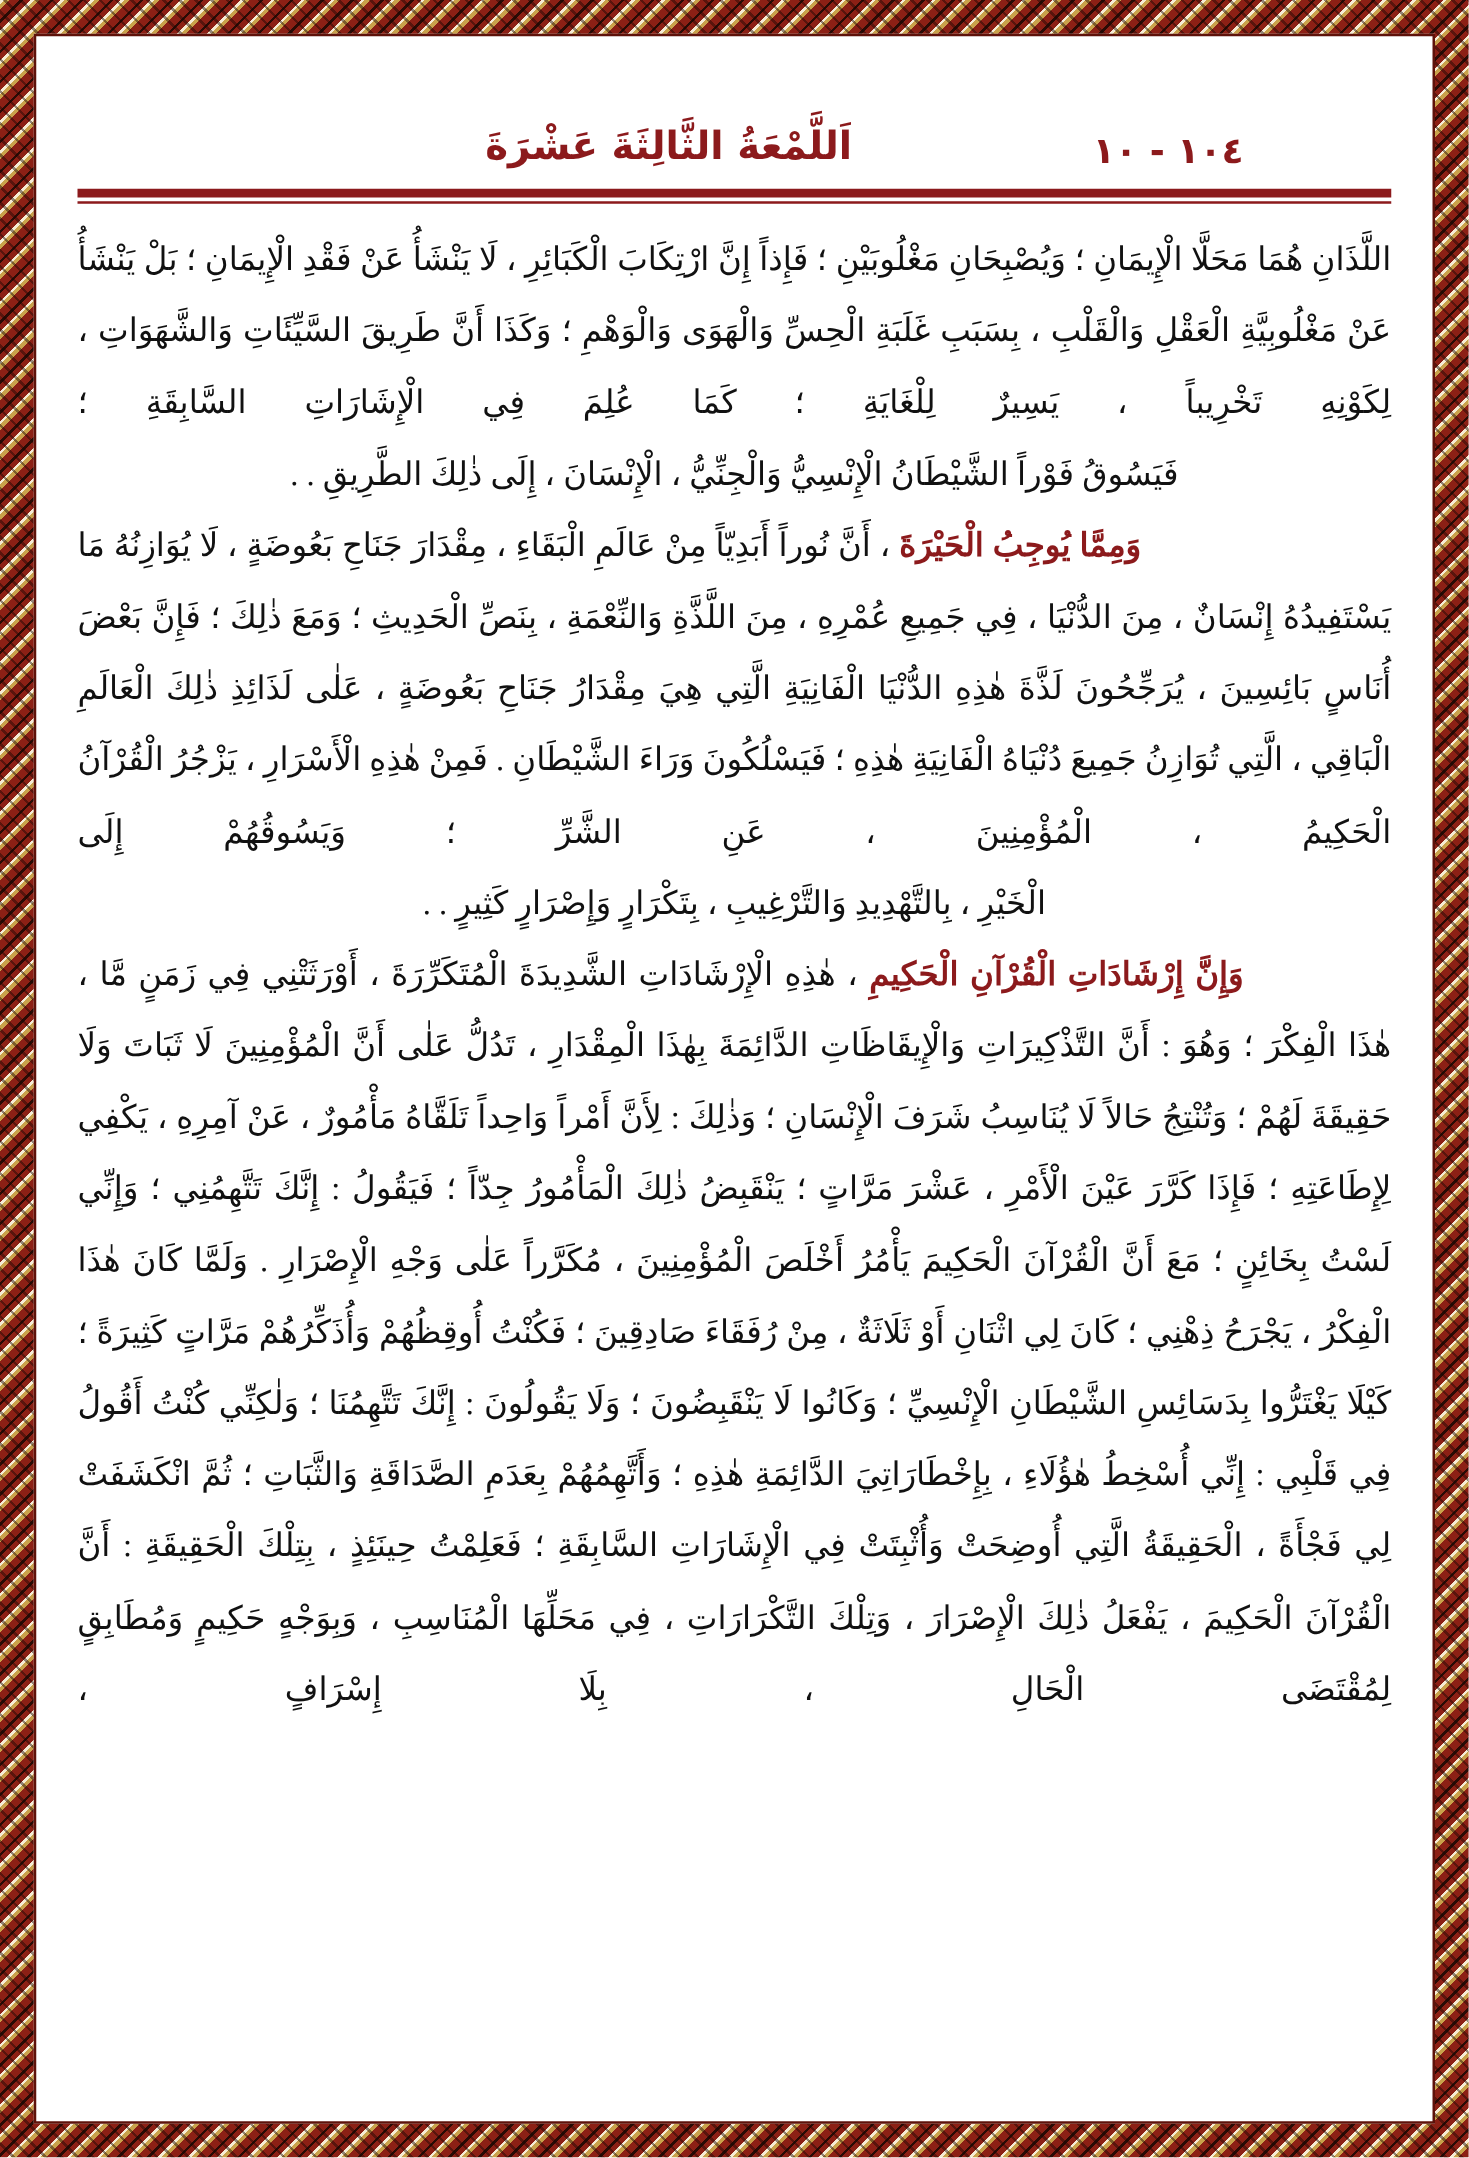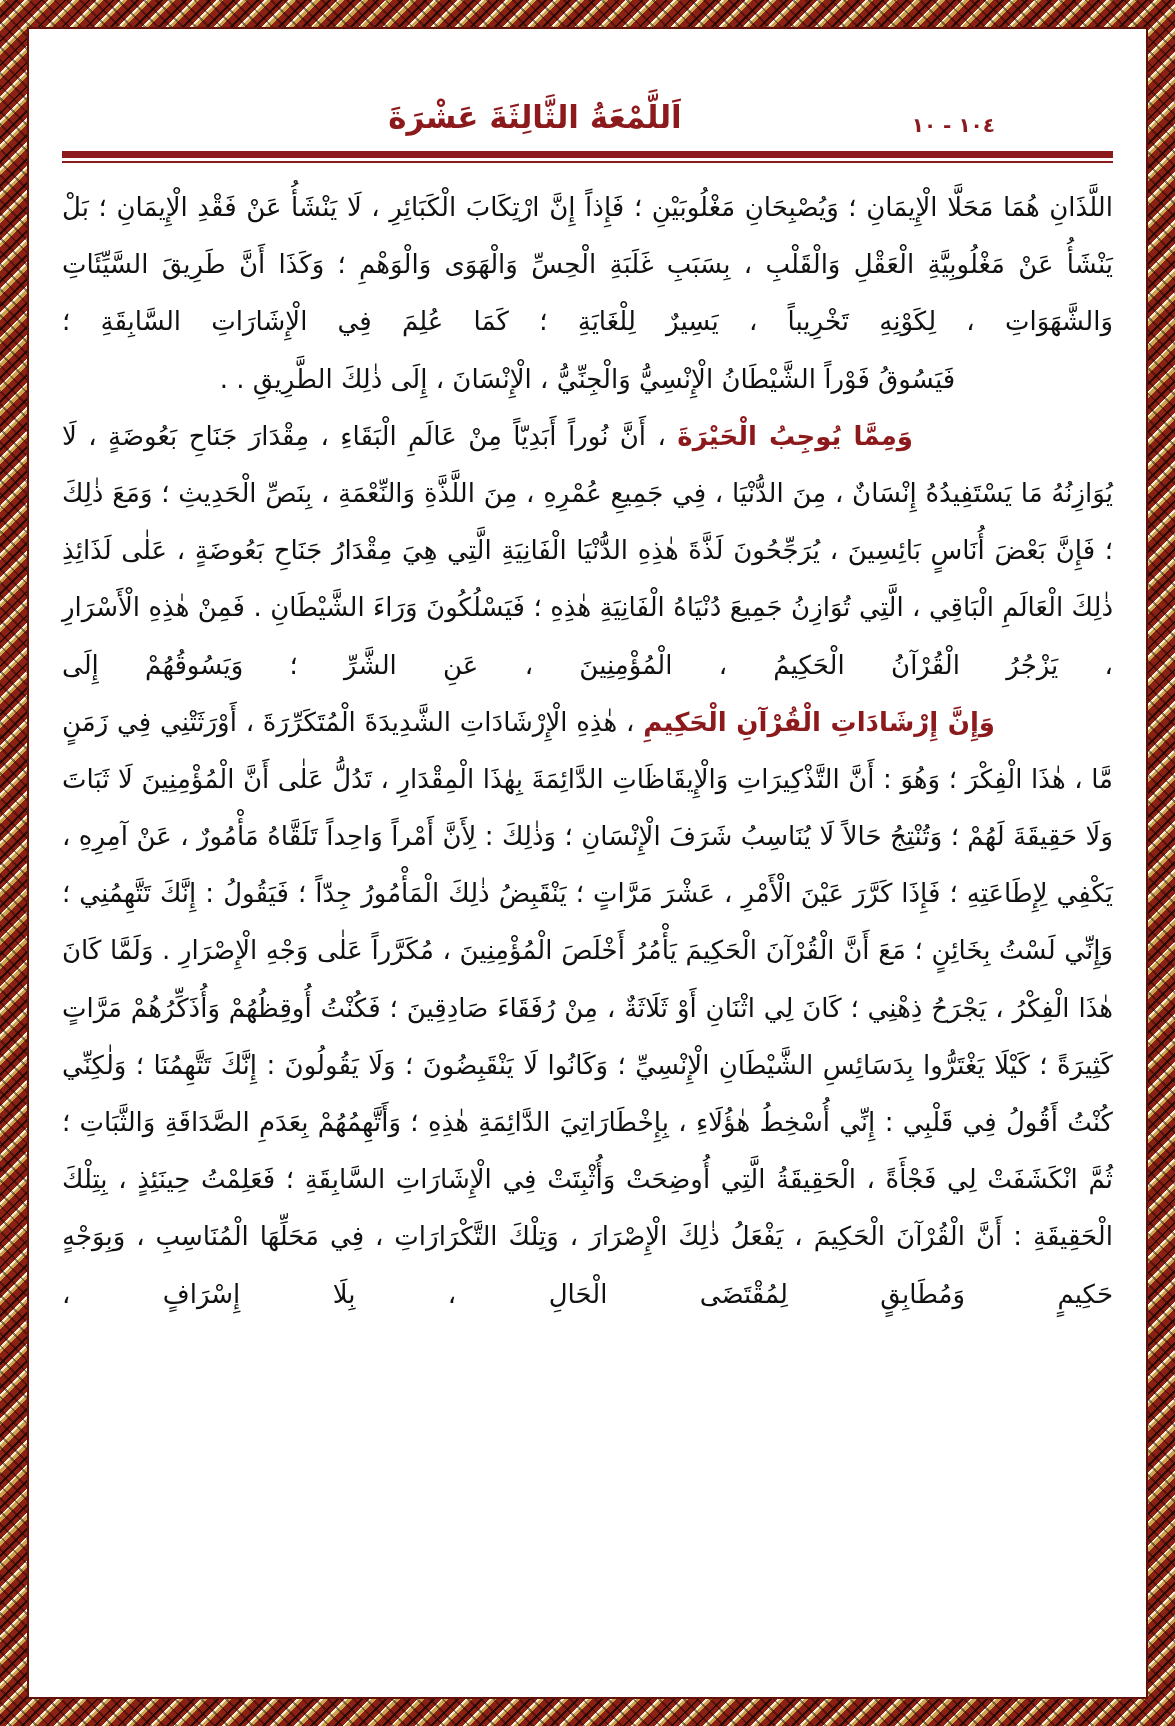--- a/index.html
+++ b/index.html
@@ -36,32 +36,33 @@
     font-weight:bold;
     font-size:31px;
     white-space:nowrap;
   }
   .page-number {
     position:absolute;
     bottom:2px;
     right:118px;
     color:var(--accent,#8C1A1C);
     font-weight:bold;
-    font-size:20px;
+    font-size:29px;
     white-space:nowrap;
   }
   .rule { margin-top:12px; }
   .rule-thick { height:7px; background:var(--accent,#8C1A1C); }
   .rule-thin  { height:2px; background:var(--accent,#8C1A1C); margin-top:3px; }
   .body-text {
     margin-top:16px;
     color:var(--text-black,#111111);
     font-size:26px;
     line-height:2.2;
     text-align:justify;
+    font-family:Liberation Serif, serif;
   }
   p.para { margin:0; text-align-last:justify; }
   p.para.indent-lg { text-indent:200px; }
   p.para.indent-md { text-indent:118px; }
   p.closing { margin:0; text-align:center; text-align-last:center; }
   .lead { color:var(--accent,#8C1A1C); font-weight:bold; }
 </style>
 </head>
 <body>
 
@@ -81,20 +82,21 @@
     <div class="body-text" dir="rtl">
 
       <p class="para">
         <span>اللَّذَانِ هُمَا مَحَلَّا الْإِيمَانِ ؛ وَيُصْبِحَانِ مَغْلُوبَيْنِ ؛ فَإِذاً إِنَّ ارْتِكَابَ الْكَبَائِرِ ، لَا يَنْشَأُ عَنْ فَقْدِ الْإِيمَانِ ؛ بَلْ يَنْشَأُ عَنْ مَغْلُوبِيَّةِ الْعَقْلِ وَالْقَلْبِ ، بِسَبَبِ غَلَبَةِ الْحِسِّ وَالْهَوَى وَالْوَهْمِ ؛ وَكَذَا أَنَّ طَرِيقَ السَّيِّئَاتِ وَالشَّهَوَاتِ ، لِكَوْنِهِ تَخْرِيباً ، يَسِيرٌ لِلْغَايَةِ ؛ كَمَا عُلِمَ فِي الْإِشَارَاتِ السَّابِقَةِ ؛</span>
       </p>
       <p class="closing">فَيَسُوقُ فَوْراً الشَّيْطَانُ الْإِنْسِيُّ وَالْجِنِّيُّ ، الْإِنْسَانَ ، إِلَى ذٰلِكَ الطَّرِيقِ . .</p>
 
       <p class="para indent-lg">
         <span class="lead">وَمِمَّا يُوجِبُ الْحَيْرَةَ</span><span> ، أَنَّ نُوراً أَبَدِيّاً مِنْ عَالَمِ الْبَقَاءِ ، مِقْدَارَ جَنَاحِ بَعُوضَةٍ ، لَا يُوَازِنُهُ مَا يَسْتَفِيدُهُ إِنْسَانٌ ، مِنَ الدُّنْيَا ، فِي جَمِيعِ عُمْرِهِ ، مِنَ اللَّذَّةِ وَالنِّعْمَةِ ، بِنَصِّ الْحَدِيثِ ؛ وَمَعَ ذٰلِكَ ؛ فَإِنَّ بَعْضَ أُنَاسٍ بَائِسِينَ ، يُرَجِّحُونَ لَذَّةَ هٰذِهِ الدُّنْيَا الْفَانِيَةِ الَّتِي هِيَ مِقْدَارُ جَنَاحِ بَعُوضَةٍ ، عَلٰى لَذَائِذِ ذٰلِكَ الْعَالَمِ الْبَاقِي ، الَّتِي تُوَازِنُ جَمِيعَ دُنْيَاهُ الْفَانِيَةِ هٰذِهِ ؛ فَيَسْلُكُونَ وَرَاءَ الشَّيْطَانِ . فَمِنْ هٰذِهِ الْأَسْرَارِ ، يَزْجُرُ الْقُرْآنُ الْحَكِيمُ ، الْمُؤْمِنِينَ ، عَنِ الشَّرِّ ؛ وَيَسُوقُهُمْ إِلَى</span>
       </p>
+      <p class="closing">الْخَيْرِ ، بِالتَّهْدِيدِ وَالتَّرْغِيبِ ، بِتَكْرَارٍ وَإِصْرَارٍ كَثِيرٍ . .</p>
 
       <p class="para indent-md">
         <span class="lead">وَإِنَّ إِرْشَادَاتِ الْقُرْآنِ الْحَكِيمِ</span><span> ، هٰذِهِ الْإِرْشَادَاتِ الشَّدِيدَةَ الْمُتَكَرِّرَةَ ، أَوْرَثَتْنِي فِي زَمَنٍ مَّا ، هٰذَا الْفِكْرَ ؛ وَهُوَ : أَنَّ التَّذْكِيرَاتِ وَالْإِيقَاظَاتِ الدَّائِمَةَ بِهٰذَا الْمِقْدَارِ ، تَدُلُّ عَلٰى أَنَّ الْمُؤْمِنِينَ لَا ثَبَاتَ وَلَا حَقِيقَةَ لَهُمْ ؛ وَتُنْتِجُ حَالاً لَا يُنَاسِبُ شَرَفَ الْإِنْسَانِ ؛ وَذٰلِكَ : لِأَنَّ أَمْراً وَاحِداً تَلَقَّاهُ مَأْمُورٌ ، عَنْ آمِرِهِ ، يَكْفِي لِإِطَاعَتِهِ ؛ فَإِذَا كَرَّرَ عَيْنَ الْأَمْرِ ، عَشْرَ مَرَّاتٍ ؛ يَنْقَبِضُ ذٰلِكَ الْمَأْمُورُ جِدّاً ؛ فَيَقُولُ : إِنَّكَ تَتَّهِمُنِي ؛ وَإِنِّي لَسْتُ بِخَائِنٍ ؛ مَعَ أَنَّ الْقُرْآنَ الْحَكِيمَ يَأْمُرُ أَخْلَصَ الْمُؤْمِنِينَ ، مُكَرَّراً عَلٰى وَجْهِ الْإِصْرَارِ . وَلَمَّا كَانَ هٰذَا الْفِكْرُ ، يَجْرَحُ ذِهْنِي ؛ كَانَ لِي اثْنَانِ أَوْ ثَلَاثَةٌ ، مِنْ رُفَقَاءَ صَادِقِينَ ؛ فَكُنْتُ أُوقِظُهُمْ وَأُذَكِّرُهُمْ مَرَّاتٍ كَثِيرَةً ؛ كَيْلَا يَغْتَرُّوا بِدَسَائِسِ الشَّيْطَانِ الْإِنْسِيِّ ؛ وَكَانُوا لَا يَنْقَبِضُونَ ؛ وَلَا يَقُولُونَ : إِنَّكَ تَتَّهِمُنَا ؛ وَلٰكِنِّي كُنْتُ أَقُولُ فِي قَلْبِي : إِنِّي أُسْخِطُ هٰؤُلَاءِ ، بِإِخْطَارَاتِيَ الدَّائِمَةِ هٰذِهِ ؛ وَأَتَّهِمُهُمْ بِعَدَمِ الصَّدَاقَةِ وَالثَّبَاتِ ؛ ثُمَّ انْكَشَفَتْ لِي فَجْأَةً ، الْحَقِيقَةُ الَّتِي أُوضِحَتْ وَأُثْبِتَتْ فِي الْإِشَارَاتِ السَّابِقَةِ ؛ فَعَلِمْتُ حِينَئِذٍ ، بِتِلْكَ الْحَقِيقَةِ : أَنَّ الْقُرْآنَ الْحَكِيمَ ، يَفْعَلُ ذٰلِكَ الْإِصْرَارَ ، وَتِلْكَ التَّكْرَارَاتِ ، فِي مَحَلِّهَا الْمُنَاسِبِ ، وَبِوَجْهٍ حَكِيمٍ وَمُطَابِقٍ لِمُقْتَضَى الْحَالِ ، بِلَا إِسْرَافٍ ،</span>
       </p>
 
     </div>
   </div>
 </div>
 
 </body></html>

